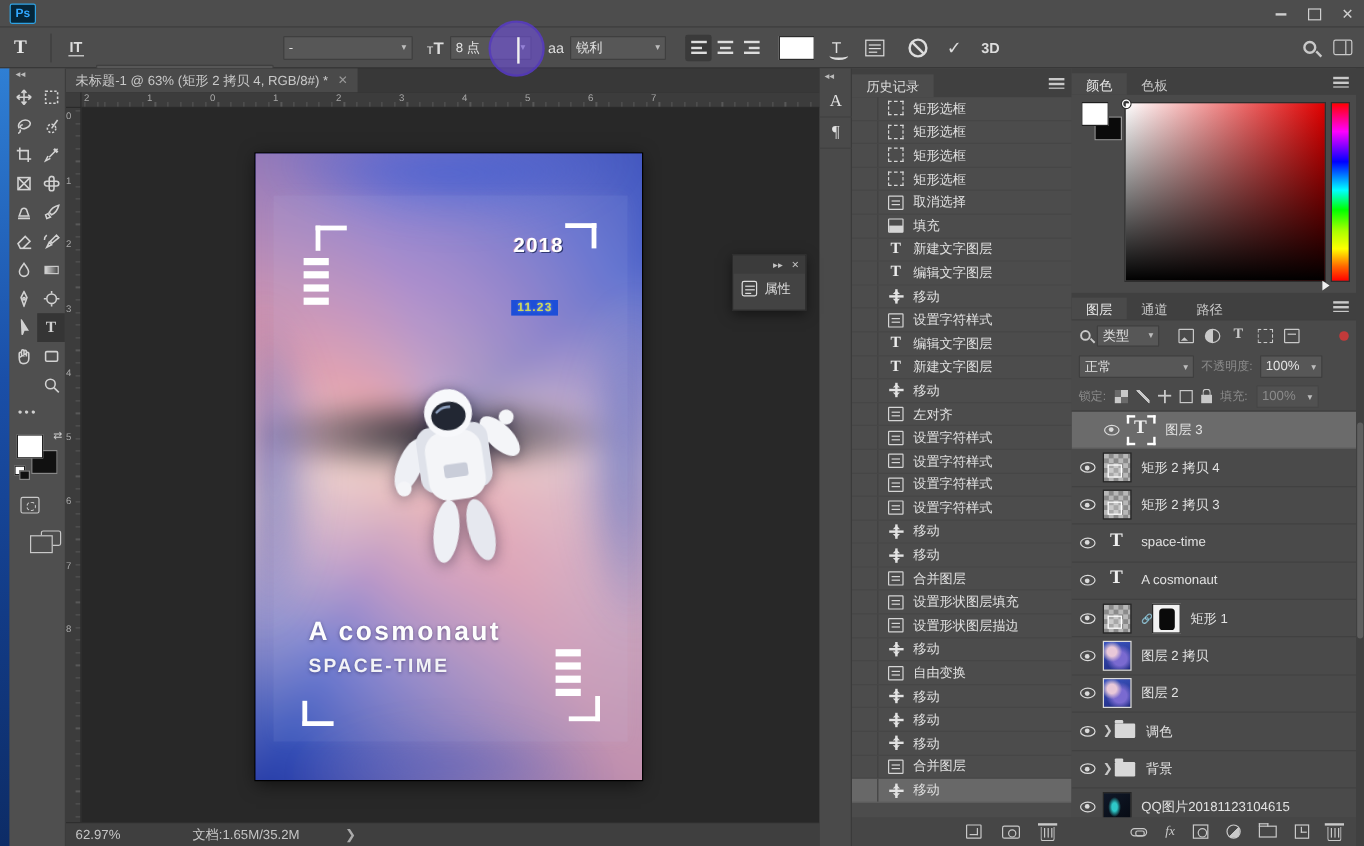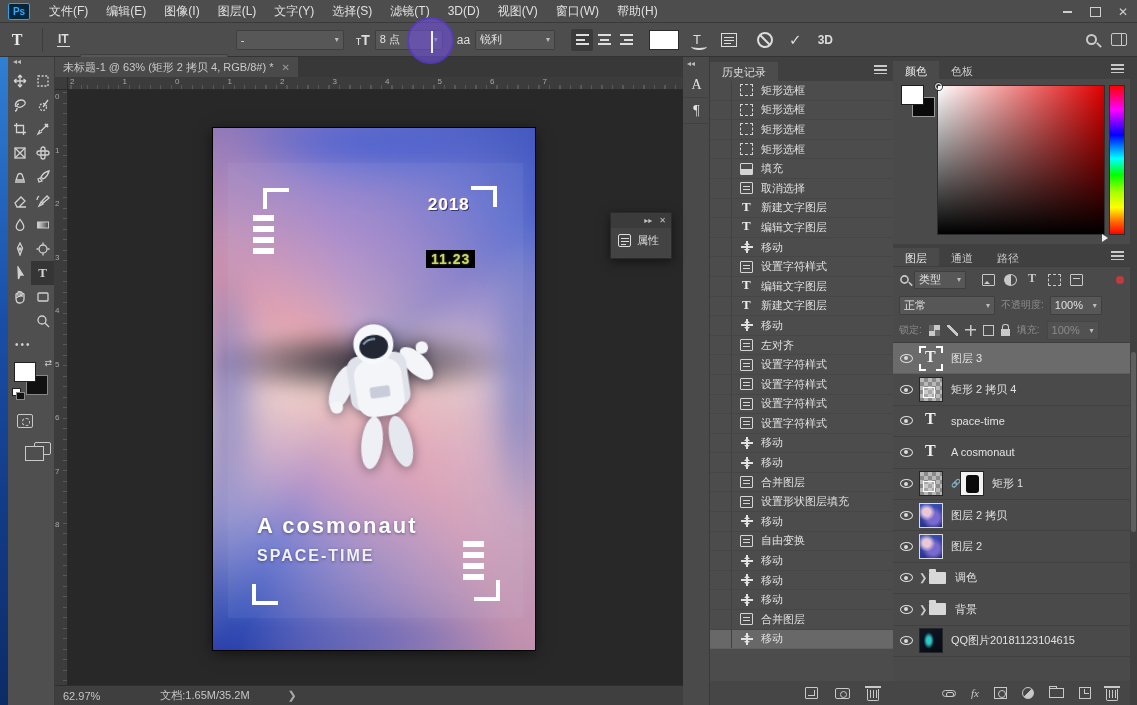--- a/index.html
+++ b/index.html
@@ -123,21 +123,21 @@
   .cor-tl { left:50px; top:60px; border-top:4px solid #fff; border-left:4px solid #fff; }
   .cor-tr { left:258px; top:58px; border-top:4px solid #fff; border-right:4px solid #fff; }
   .cor-bl { left:39px; top:456px; border-bottom:4px solid #fff; border-left:4px solid #fff; }
   .cor-br { left:261px; top:452px; border-bottom:4px solid #fff; border-right:4px solid #fff; }
   .bars { position:absolute; display:flex; flex-direction:column; gap:5px; }
   .bars i { width:21px; height:6px; background:#fff; }
   .bars-tl { left:40px; top:87px; }
   .bars-br { left:250px; top:413px; }
   .p-year { position:absolute; left:215px; top:67px; color:#fff; font-size:17px; font-weight:bold; letter-spacing:1px;
     text-shadow:1px 1px 0 rgba(30,40,90,.8), -1px 0 0 rgba(255,180,180,.5); }
-  .p-date { position:absolute; left:213px; top:122px; background:#000000; color:#ccd75c; font-size:14px; font-weight:bold;
+  .p-date { position:absolute; left:213px; top:122px; background:#1d4ed8; color:#ccd75c; font-size:10px; font-weight:bold;
     padding:1px 5px; letter-spacing:1px; text-shadow:0 0 2px rgba(255,255,230,.5); }
   .p-title { position:absolute; left:44px; top:385px; color:#fdfdfd; font-size:22px; font-weight:bold; letter-spacing:2px;
     text-shadow:0 1px 3px rgba(40,40,90,.6); }
   .p-sub { position:absolute; left:44px; top:419px; color:#f2f2f6; font-size:16px; font-weight:bold; letter-spacing:2px;
     text-shadow:0 1px 3px rgba(40,40,90,.6); }
   .astronaut { position:absolute; left:105px; top:182px; width:125px; height:170px; transform:rotate(-8deg);
     filter:drop-shadow(0 2px 6px rgba(10,10,40,.45)); }
   
   .statusbar { position:absolute; left:0; bottom:0; width:628px; height:20px; background:#3f3f3f; border-top:1px solid #2e2e2e;
     display:flex; align-items:center; color:#c6c6c6; font-size:11px; }
@@ -228,21 +228,21 @@
   .li.checker { background:conic-gradient(#c9c9c9 25%, #6a6a6a 0 50%, #c9c9c9 0 75%, #6a6a6a 0); }
   .li.brush { background:linear-gradient(45deg,transparent 45%,#c9c9c9 45% 60%,transparent 60%); }
   .li.mv { background:linear-gradient(#c9c9c9,#c9c9c9) center/1.5px 11px no-repeat,linear-gradient(#c9c9c9,#c9c9c9) center/11px 1.5px no-repeat; }
   .li.board { border:1px solid #c9c9c9; }
   .li.lock { width:9px; height:7px; background:#c9c9c9; margin-top:4px; }
   .li.lock::before { content:""; position:absolute; left:1px; top:-5px; width:5px; height:5px; border:1.5px solid #c9c9c9; border-bottom:none; border-radius:3px 3px 0 0; }
   .c-fill { width:52px; height:19px; }
   
   .layerlist { flex:1; overflow:hidden; border-top:1px solid #3e3e3e; }
   .l-row { height:31.4px; display:flex; align-items:center; border-bottom:1px solid rgba(0,0,0,.12); padding-right:4px; }
-  .l-row.sel { background:#6b6b6b; }
+  .l-row.sel { background:#6b6b6b;padding-left:20px; }
   .l-eye { width:26px; flex:0 0 auto; display:flex; justify-content:center; }
   .eye { width:13px; height:9px; border:1px solid #dadada; border-radius:50%; position:relative; }
   .eye::after { content:""; position:absolute; left:3.5px; top:1.5px; width:4px; height:4px; background:#dadada; border-radius:50%; }
   .l-chev { display:none; color:#c9c9c9; font-size:10px; width:10px; flex:0 0 auto; }
   .l-row.group .l-chev { display:block; }
   .l-thumb { width:24px; height:25px; flex:0 0 auto; margin-right:8px; position:relative; border:1px solid #262626; background:#505050; }
   .l-row.text .l-thumb, .l-row.text-sel .l-thumb { border:none; background:none; }
   .l-row.text .l-thumb::before, .l-row.text-sel .l-thumb::before { content:"T"; position:absolute; left:6px; top:2px; color:#f0f0f0; font-size:16px; font-weight:bold; font-family:"Liberation Serif",serif; }
   .l-row.text-sel .l-thumb { background:
       linear-gradient(#fff,#fff) 0 0/7px 2px no-repeat, linear-gradient(#fff,#fff) 0 0/2px 7px no-repeat,
@@ -282,34 +282,20 @@
   .vscroll { position:absolute; right:0; top:57px; width:7px; height:648px; background:#404040; }
   .vscroll .thumb { position:absolute; left:1px; top:295px; width:5px; height:180px; background:#5f5f5f; border-radius:3px; }
 </style>
 </head>
 <body>
 
 <div id="app">
 
   <div class="menubar">
     <div class="ps-logo">Ps</div>
-    <div style="display:flex">
-
-    <span class="menu-item">文件(F)</span>
-        <span class="menu-item">编辑(E)</span>
-        <span class="menu-item">图像(I)</span>
-        <span class="menu-item">图层(L)</span>
-        <span class="menu-item">文字(Y)</span>
-        <span class="menu-item">选择(S)</span>
-        <span class="menu-item">滤镜(T)</span>
-        <span class="menu-item">3D(D)</span>
-        <span class="menu-item">视图(V)</span>
-        <span class="menu-item">窗口(W)</span>
-        <span class="menu-item">帮助(H)</span>
-      </div>
     <div class="win-controls">
       <div class="win-btn wc-min"></div>
       <div class="win-btn wc-max"></div>
       <div class="win-btn wc-close">✕</div>
     </div>
   </div>
 
   <div class="optionsbar">
     <div class="ob-tool">T</div>
     <div class="ob-sep"></div>
@@ -615,32 +601,32 @@
           <div class="hicon marquee"></div>
           <div class="hlabel">矩形选框</div>
         </div>
 
         <div class="h-row marquee">
           <div class="h-check"></div>
           <div class="hicon marquee"></div>
           <div class="hlabel">矩形选框</div>
         </div>
 
+        <div class="h-row doc">
+          <div class="h-check"></div>
+          <div class="hicon doc"></div>
+          <div class="hlabel">取消选择</div>
+        </div>
+
         <div class="h-row fill">
           <div class="h-check"></div>
           <div class="hicon fill"></div>
           <div class="hlabel">填充</div>
         </div>
 
-        <div class="h-row doc">
-          <div class="h-check"></div>
-          <div class="hicon doc"></div>
-          <div class="hlabel">取消选择</div>
-        </div>
-
         <div class="h-row text">
           <div class="h-check"></div>
           <div class="hicon text"></div>
           <div class="hlabel">新建文字图层</div>
         </div>
 
         <div class="h-row text">
           <div class="h-check"></div>
           <div class="hicon text"></div>
           <div class="hlabel">编辑文字图层</div>
@@ -723,20 +709,25 @@
           <div class="hicon doc"></div>
           <div class="hlabel">合并图层</div>
         </div>
 
         <div class="h-row doc">
           <div class="h-check"></div>
           <div class="hicon doc"></div>
           <div class="hlabel">设置形状图层填充</div>
         </div>
 
+        <div class="h-row doc">
+          <div class="h-check"></div>
+          <div class="hicon doc"></div>
+          <div class="hlabel">设置形状图层描边</div>
+        </div>
 
         <div class="h-row move">
           <div class="h-check"></div>
           <div class="hicon move"></div>
           <div class="hlabel">移动</div>
         </div>
 
         <div class="h-row doc">
           <div class="h-check"></div>
           <div class="hicon doc"></div>
@@ -859,20 +850,29 @@
         <div class="l-row shape">
           <div class="l-eye">
             <span class="eye"></span>
           </div>
 
           <div class="l-thumb"></div>
 
           <div class="l-name">矩形 2 拷贝 4</div>
         </div>
 
+        <div class="l-row shape">
+          <div class="l-eye">
+            <span class="eye"></span>
+          </div>
+
+          <div class="l-thumb"></div>
+
+          <div class="l-name">矩形 2 拷贝 3</div>
+        </div>
 
         <div class="l-row text">
           <div class="l-eye">
             <span class="eye"></span>
           </div>
 
           <div class="l-thumb"></div>
 
           <div class="l-name">space-time</div>
         </div>

